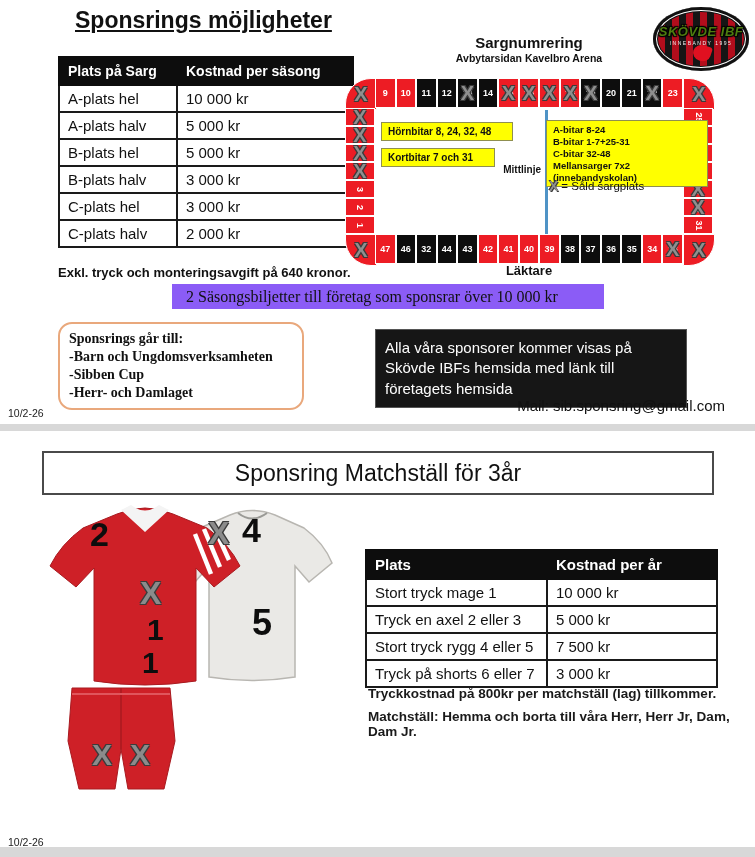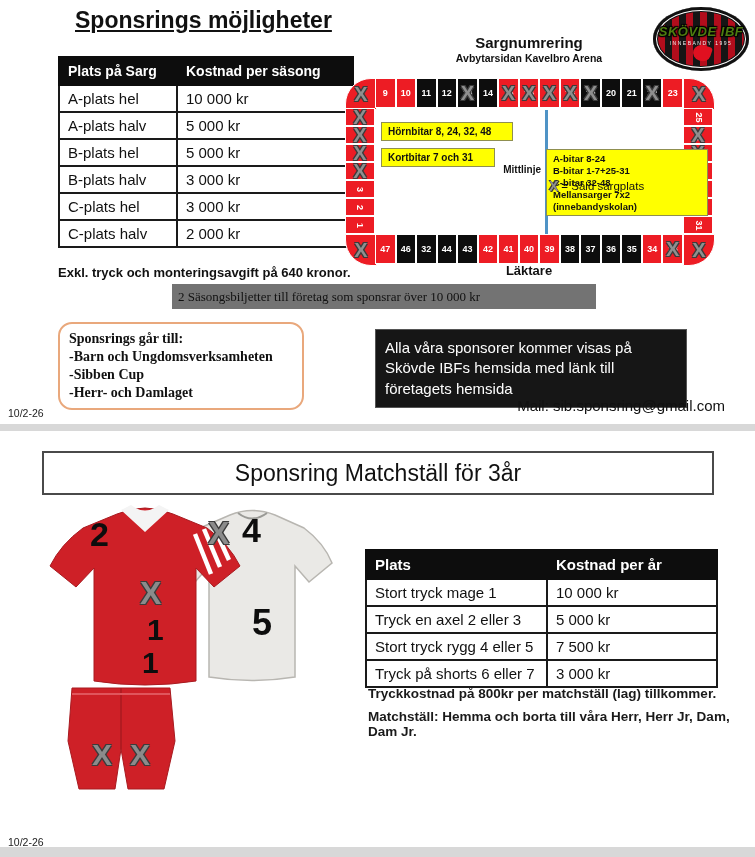--- a/index.html
+++ b/index.html
@@ -8,22 +8,22 @@
   .abs{position:absolute;}
 
   
   #p1-title{left:75px;top:7px;font-size:23px;font-weight:bold;text-decoration:underline;}
   .price-table{border-collapse:collapse;background:#fff;}
   .price-table th{background:#0d0d0d;color:#fff;text-align:left;font-size:14px;padding:5px 8px;border:2px solid #0d0d0d;}
   .price-table td{border:2px solid #1a1a1a;font-size:15px;padding:4px 8px;}
   #table1{left:58px;top:56px;}
   #table1 .c1{width:100px;} #table1 .c2{width:158px;}
   #fineprint{left:58px;top:265px;font-size:13px;font-weight:bold;}
-  #banner{left:172px;top:284px;width:418px;height:25px;background:#737373;
-          font-family:"Liberation Serif",serif;font-size:13px;line-height:25px;padding-left:6px;}
+  #banner{left:172px;top:284px;width:418px;height:25px;background:#8b5cf6;
+          font-family:"Liberation Serif",serif;font-size:16px;line-height:25px;padding-left:14px;}
   #goesto{left:58px;top:322px;width:224px;border:2px solid #e9a87c;border-radius:14px;
           padding:6px 9px;font-family:"Liberation Serif",serif;font-weight:bold;font-size:14px;line-height:1.28;}
   #blackbox{left:375px;top:329px;width:292px;background:#161616;color:#fdfdfd;
             font-size:15px;line-height:1.35;padding:8px 9px;border:1px solid #555;}
   #mail{right:30px;top:397px;font-size:15px;}
   .datestamp{font-size:10.5px;color:#222;}
   #date1{left:8px;top:407px;} #date2{left:8px;top:836px;}
 
   
   #rink-title{left:345px;top:34px;width:368px;text-align:center;font-size:15px;font-weight:bold;}
@@ -43,21 +43,21 @@
   .sarg-corner{position:absolute;width:30px;height:30px;background:#ed1c24;border:1px solid #fff;}
   #corner-tl{left:0;top:0;border-top-left-radius:26px;}
   #corner-tr{left:338px;top:0;border-top-right-radius:26px;}
   #corner-bl{left:0;top:156px;border-bottom-left-radius:26px;}
   #corner-br{left:338px;top:156px;border-bottom-right-radius:26px;}
   #centerline{position:absolute;left:200px;top:32px;width:3px;height:124px;background:#4f93c6;}
   #mittlinje{position:absolute;left:110px;top:86px;width:86px;text-align:right;font-size:10px;font-weight:bold;}
   .ybox{position:absolute;background:#ffff00;border:1px solid #8f8f50;font-weight:bold;}
   #ybox-horn{left:36px;top:44px;font-size:10px;padding:3px 6px;width:118px;}
   #ybox-kort{left:36px;top:70px;font-size:10px;padding:3px 6px;width:100px;}
-  #ybox-zones{left:201px;top:42px;width:148px;font-size:9.5px;line-height:1.25;padding:3px 6px;margin-top:29px;}
+  #ybox-zones{left:201px;top:42px;width:148px;font-size:9.5px;line-height:1.25;padding:3px 6px;}
   #legend{position:absolute;left:204px;top:100px;font-size:11.5px;display:flex;align-items:center;gap:3px;}
   #legend .legend-x{font-weight:900;font-size:14px;color:#8f8f8f;
           text-shadow:1px 1px 0 #3c3c3c,-1px -1px 0 #3c3c3c;}
   #laktare{left:345px;top:263px;width:368px;text-align:center;font-size:13px;font-weight:bold;}
 
   
   #logo{left:653px;top:7px;width:96px;height:64px;border-radius:50%;background:#111;overflow:hidden;
         box-shadow:inset 0 0 0 3px #111, inset 0 0 0 4px #fff;}
   #logo .stripes{position:absolute;left:5px;top:5px;right:5px;bottom:5px;border-radius:50%;
         background:repeating-linear-gradient(90deg,#b20d1c 0 7px,#151515 7px 14px);}

